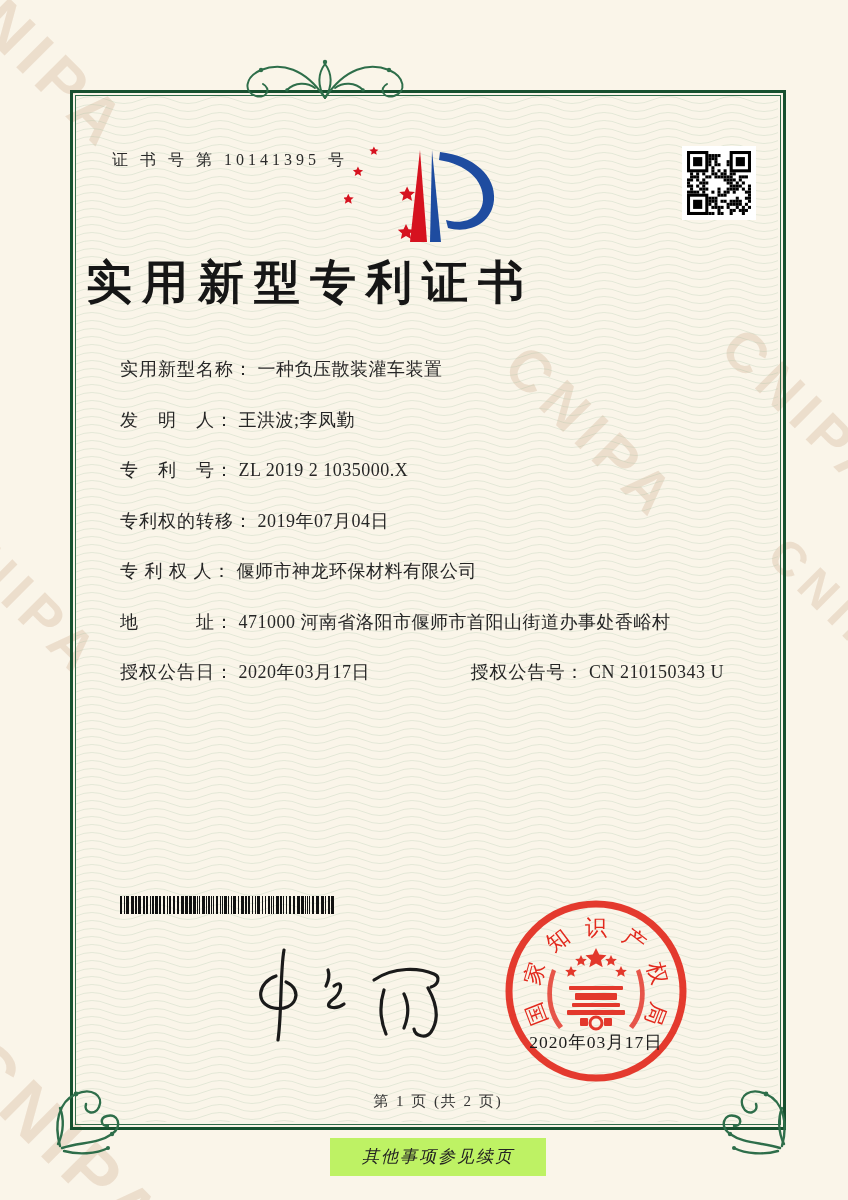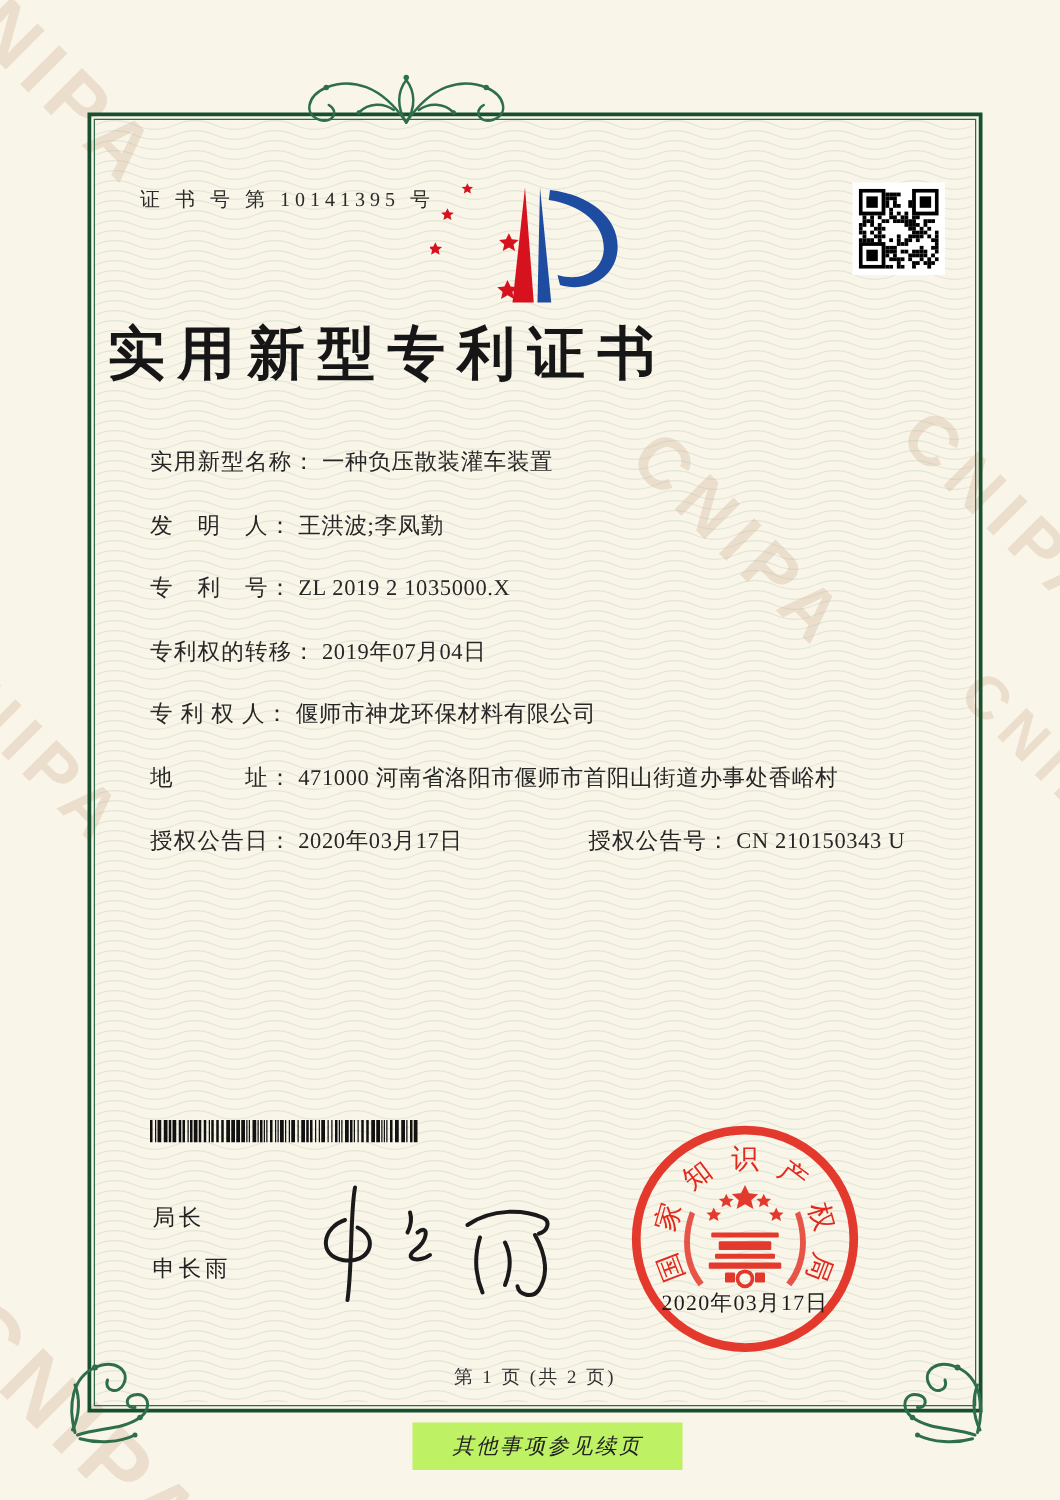--- a/index.html
+++ b/index.html
@@ -38,21 +38,21 @@
   .paras p{margin:0;text-indent:2em;}
 
   .barcode{position:absolute;left:120px;top:896px;}
 
   .sig-block{position:absolute;left:122px;top:962px;font-size:18px;letter-spacing:3px;color:#222;}
   .sig-block div{margin-bottom:17px;}
   .signature{position:absolute;left:238px;top:942px;}
 
   .seal{position:absolute;left:501px;top:896px;z-index:4;}
 
-  .page-info{position:absolute;left:86px;top:1092px;width:684px;text-align:center;
+  .page-info{position:absolute;left:96px;top:1092px;width:684px;text-align:center;
              font-size:15px;letter-spacing:2px;color:#333;}
 
   .cont-note{position:absolute;left:330px;top:1138px;width:216px;height:38px;background:#bef264;
              text-align:center;line-height:38px;font-size:17px;font-style:italic;letter-spacing:2px;color:#222;z-index:3;}
 
   .ornament{position:absolute;z-index:5;}
   .orn-top{left:225px;top:56px;}
   .orn-bl{left:48px;top:1074px;}
   .orn-br{left:702px;top:1074px;transform:scaleX(-1);}
 </style>
@@ -393,24 +393,20 @@
         <rect x="187" y="0" width="1" height="18" fill="#111"></rect>
         <rect x="189" y="0" width="1" height="18" fill="#111"></rect>
         <rect x="192" y="0" width="2" height="18" fill="#111"></rect>
         <rect x="196" y="0" width="3" height="18" fill="#111"></rect>
         <rect x="201" y="0" width="3" height="18" fill="#111"></rect>
         <rect x="205" y="0" width="1" height="18" fill="#111"></rect>
         <rect x="208" y="0" width="2" height="18" fill="#111"></rect>
         <rect x="211" y="0" width="3" height="18" fill="#111"></rect>
       </svg>
 
-    <div class="sig-block">
-      <div>局长</div>
-      <div>申长雨</div>
-    </div>
 
     <svg class="signature" width="230" height="104" viewBox="0 0 230 104">
       <g stroke="#1a1a1a" stroke-width="3.2" fill="none" stroke-linecap="round">
         <path d="M38,34 C20,40 16,62 36,66 C58,70 66,48 48,40"></path>
         <path d="M46,8 C42,30 44,70 40,98"></path>
         <path d="M90,28 C92,34 90,40 88,44"></path>
         <path d="M96,44 C106,36 104,52 94,58 C84,66 98,68 106,62"></path>
         <path d="M136,38 C156,24 182,26 196,32 C203,35 200,43 193,45"></path>
         <path d="M146,48 C141,64 143,80 148,92"></path>
         <path d="M166,52 C172,64 170,76 166,86"></path>

